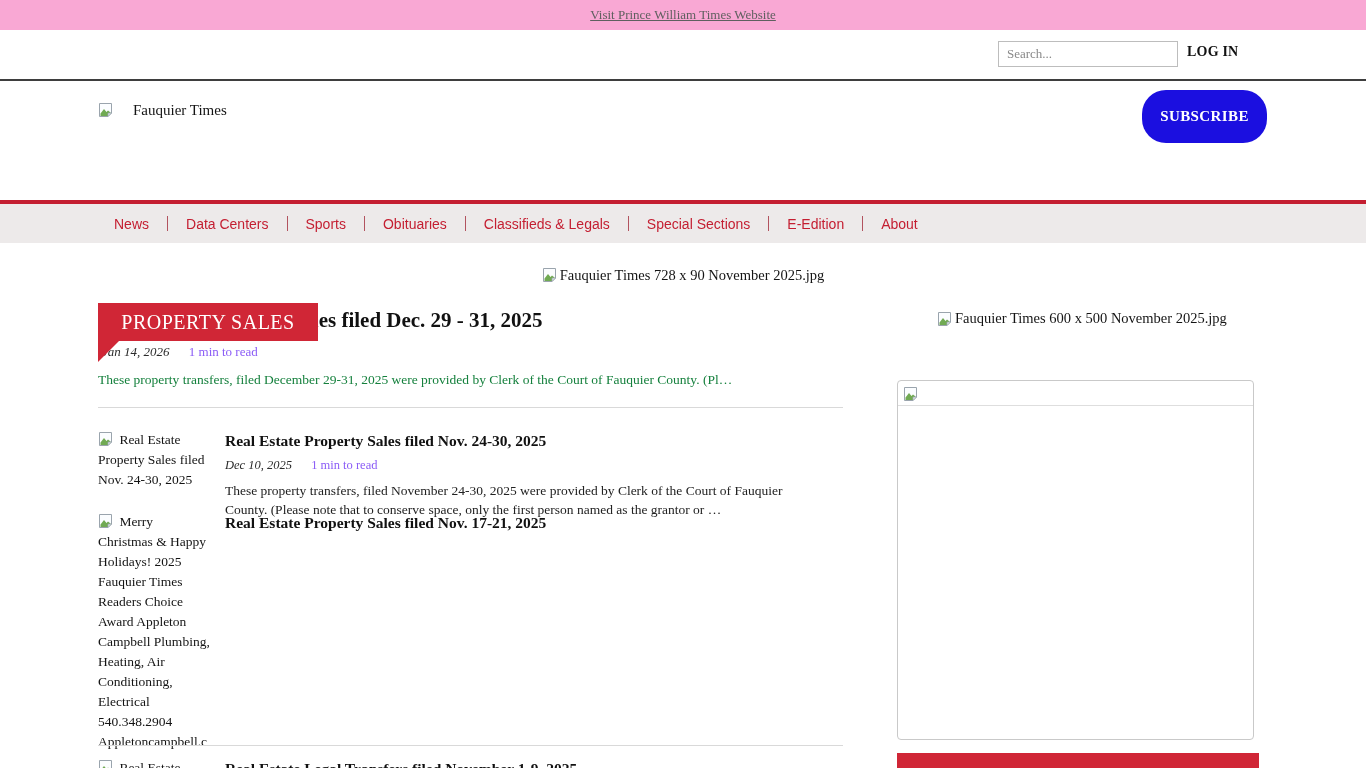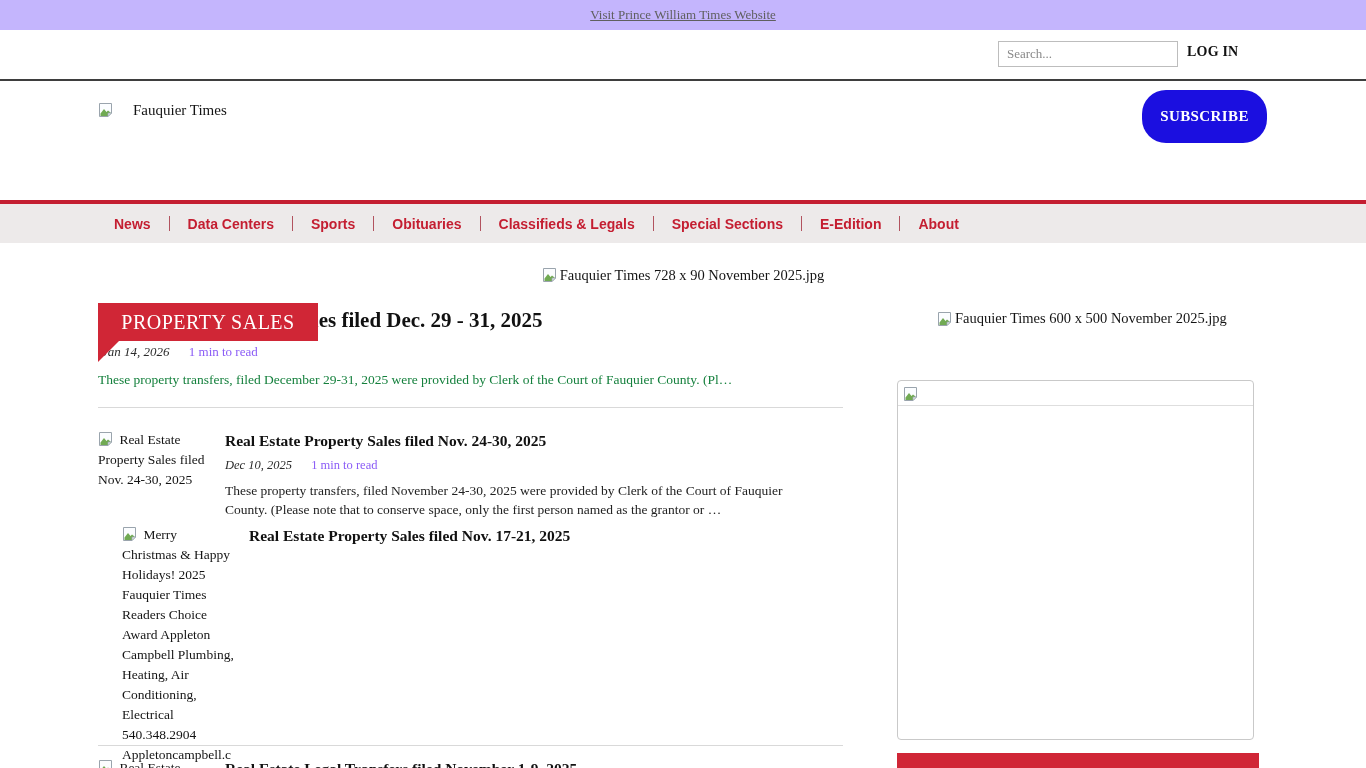--- a/index.html
+++ b/index.html
@@ -5,21 +5,21 @@
   * { margin:0; padding:0; box-sizing:border-box; }
   html,body { width:1366px; height:768px; }
   body {
     position:relative; overflow:hidden; background:#ffffff;
     font-family:"Liberation Serif", serif; color:#1a1a1a;
   }
 
   
   .top-banner {
     position:absolute; left:0; top:0; width:1366px; height:30px;
-    background:#c4b5fd; display:flex; align-items:center; justify-content:center;
+    background:#f9a8d4; display:flex; align-items:center; justify-content:center;
   }
   .top-banner a {
     font-size:13px; color:#5f5f5f; text-decoration:underline; cursor:pointer;
   }
 
   
   .utility-bar {
     position:absolute; left:0; top:30px; width:1366px; height:51px;
     background:#ffffff; border-bottom:2px solid #3e3e3e;
   }
@@ -51,21 +51,21 @@
   }
 
   
   .nav-bar {
     position:absolute; left:0; top:204px; width:1366px; height:39px;
     background:#edeaea; display:flex; align-items:center;
     font-family:"Liberation Sans", sans-serif;
   }
   .nav-inner { display:flex; align-items:center; margin-left:112px; }
   .nav-item {
-    color:#c41e31; font-weight:bold; font-size:14px; padding:0 2px; cursor:pointer;
+    color:#c41e31; font-weight:normal; font-size:14px; padding:0 2px; cursor:pointer;
     white-space:nowrap;
   }
   .nav-sep {
     width:1px; height:15px; background:#b2535f; margin:0 16px;
   }
 
   
   .bimg { display:inline-block; width:16px; height:16px; vertical-align:-3px; margin-right:2px; flex:none; }
 
   
@@ -98,21 +98,21 @@
   .featured-excerpt { position:absolute; left:0; top:72px; font-size:13.5px; color:#15803d; }
   .meta-date { font-style:italic; color:#2b2b2b; margin-right:16px; }
   .meta-read { color:#8b5cf6; cursor:pointer; }
 
   .rule { position:absolute; left:0; width:745px; border-top:1px solid #d9d9d9; }
   .rule-1 { top:107px; }
   .rule-2 { top:445px; }
 
   .article-row { position:absolute; left:0; width:746px; display:flex; }
   .article-row-1 { top:130px; }
-  .article-row-2 { top:225px;margin-left:24px; }
+  .article-row-2 { top:212px; }
   .article-row-3 { top:458px; }
   .thumb {
     width:112px; margin-right:15px; flex:none;
     font-size:13.5px; line-height:20px; color:#141414; cursor:pointer;
   }
   .article-body { flex:1; padding-top:2px; }
   .article-title {
     font-size:15.5px; font-weight:bold; color:#111; margin-bottom:8px; cursor:pointer;
   }
   .article-meta { font-size:12.5px; margin-bottom:8px; }

